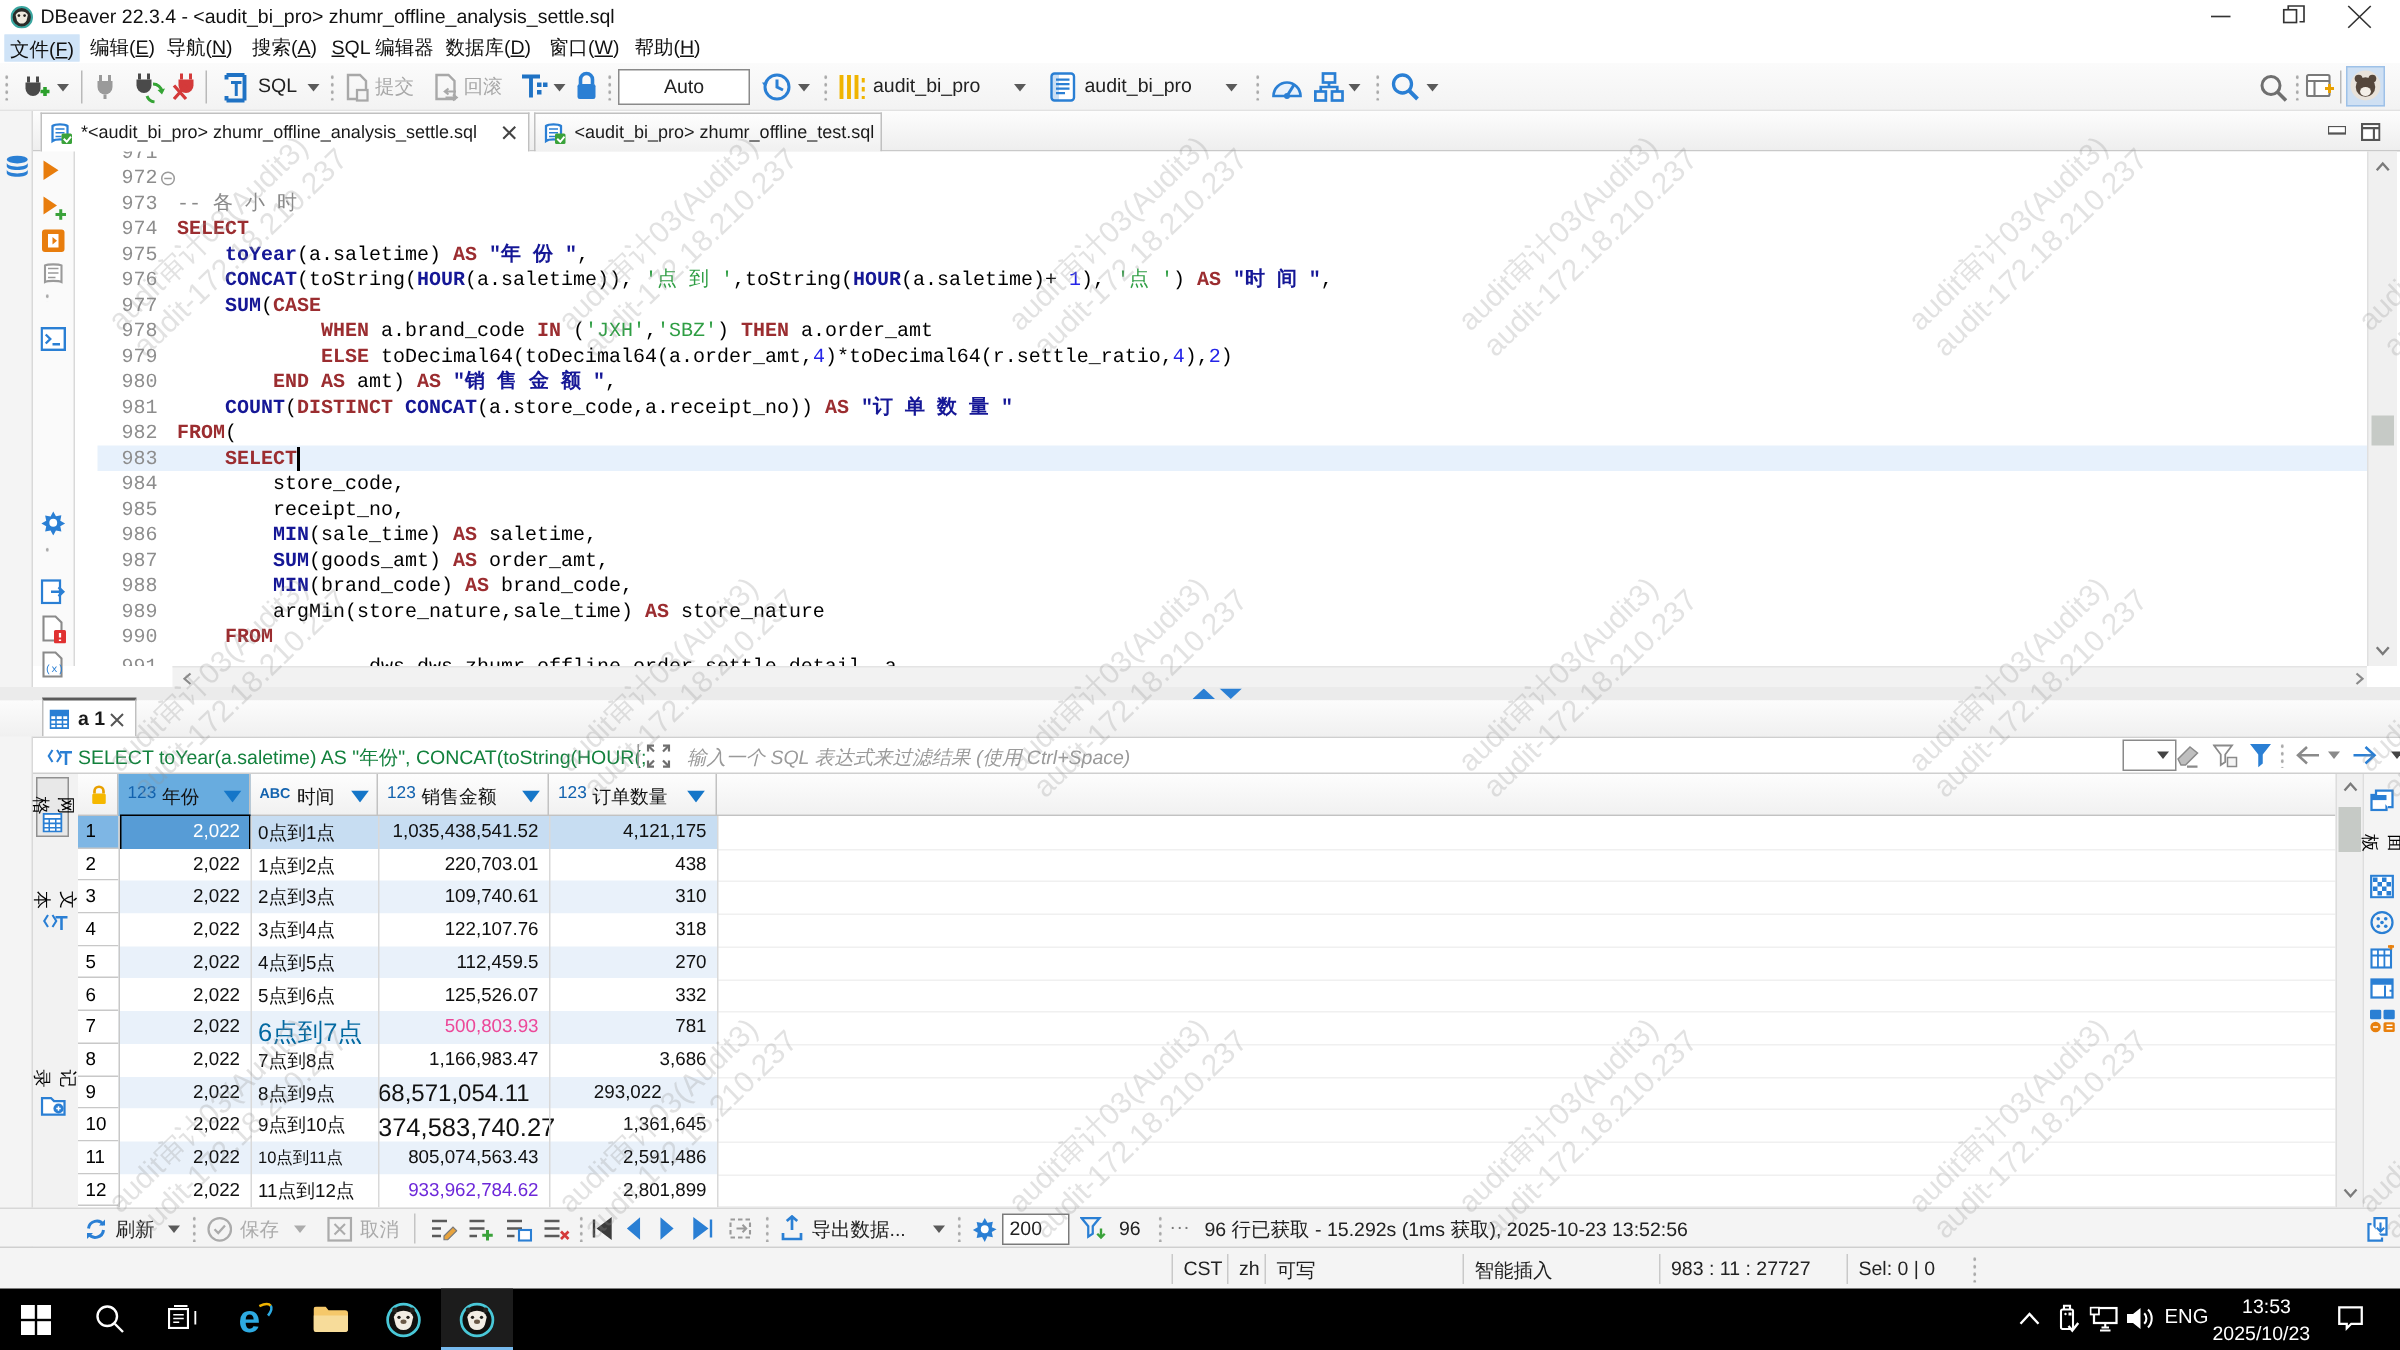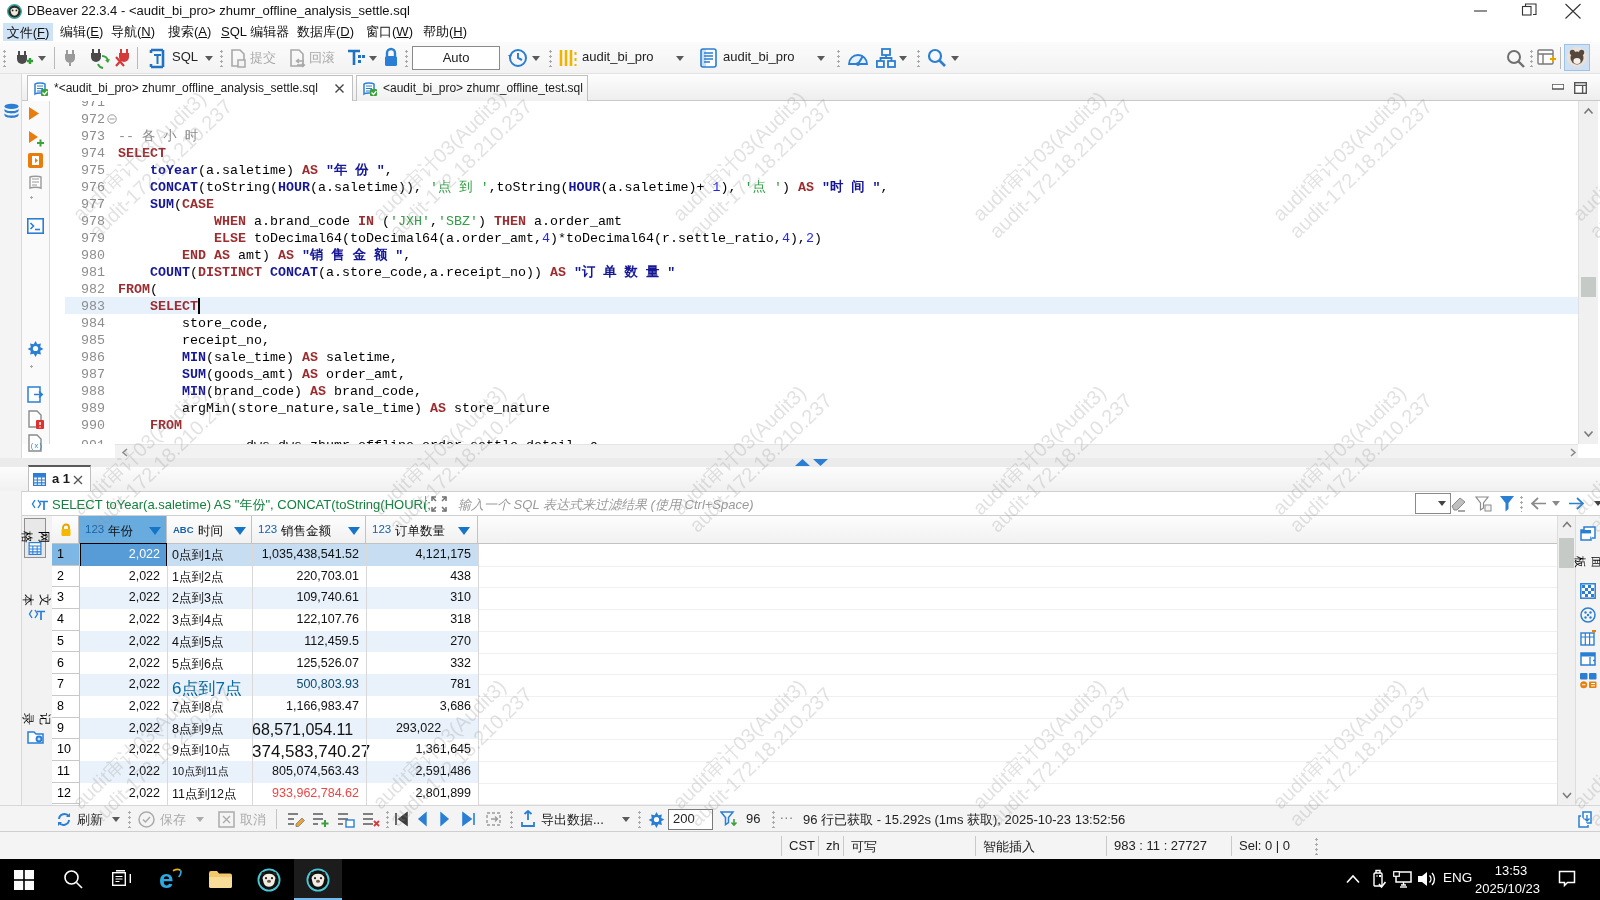--- a/index.html
+++ b/index.html
@@ -518,21 +518,21 @@
  <span class="abs" style="left:27px;top:139.5px;width:81px;text-align:right;font-size:12.5px;color:#111">2,022</span>
  <span class="abs" style="left:120px;top:139.5px;font-size:12.5px;color:#111">5点到6点</span>
  <span class="abs" style="left:200px;top:139.5px;width:107px;text-align:right;font-size:12.5px;color:#111">125,526.07</span>
  <span class="abs" style="left:314px;top:139.5px;width:105px;text-align:right;font-size:12.5px;color:#111">332</span>
  <div class="abs" style="left:426px;top:158.2px;width:1079px;height:1px;background:#f0f0f0"></div>
  <div class="abs" style="left:0;top:158.2px;width:27px;height:21.7px;background:#fff;border-bottom:1px solid #c8c8c8"></div>
  <span class="abs" style="left:5px;top:161.2px;font-size:12.5px">7</span>
  <div class="abs" style="left:27px;top:158.2px;width:399px;height:21.7px;background:#e9f1fa"></div>
  <span class="abs" style="left:27px;top:161.2px;width:81px;text-align:right;font-size:12.5px;color:#111">2,022</span>
  <span class="abs" style="left:120px;top:161.2px;font-size:17px;color:#0369a1">6点到7点</span>
- <span class="abs" style="left:200px;top:161.2px;width:107px;text-align:right;font-size:12.5px;color:#0c4a6e">500,803.93</span>
+ <span class="abs" style="left:200px;top:161.2px;width:107px;text-align:right;font-size:12.5px;color:#ec4899">500,803.93</span>
  <span class="abs" style="left:314px;top:161.2px;width:105px;text-align:right;font-size:12.5px;color:#111">781</span>
  <div class="abs" style="left:426px;top:179.9px;width:1079px;height:1px;background:#f0f0f0"></div>
  <div class="abs" style="left:0;top:179.9px;width:27px;height:21.7px;background:#fff;border-bottom:1px solid #c8c8c8"></div>
  <span class="abs" style="left:5px;top:182.9px;font-size:12.5px">8</span>
  <div class="abs" style="left:27px;top:179.9px;width:399px;height:21.7px;background:#ffffff"></div>
  <span class="abs" style="left:27px;top:182.9px;width:81px;text-align:right;font-size:12.5px;color:#111">2,022</span>
  <span class="abs" style="left:120px;top:182.9px;font-size:12.5px;color:#111">7点到8点</span>
  <span class="abs" style="left:200px;top:182.9px;width:107px;text-align:right;font-size:12.5px;color:#111">1,166,983.47</span>
  <span class="abs" style="left:314px;top:182.9px;width:105px;text-align:right;font-size:12.5px;color:#111">3,686</span>
  <div class="abs" style="left:426px;top:201.6px;width:1079px;height:1px;background:#f0f0f0"></div>
@@ -558,21 +558,21 @@
  <span class="abs" style="left:27px;top:248.0px;width:81px;text-align:right;font-size:12.5px;color:#111">2,022</span>
  <span class="abs" style="left:120px;top:248.0px;font-size:11px;color:#111">10点到11点</span>
  <span class="abs" style="left:200px;top:248.0px;width:107px;text-align:right;font-size:12.5px;color:#111">805,074,563.43</span>
  <span class="abs" style="left:314px;top:248.0px;width:105px;text-align:right;font-size:12.5px;color:#111">2,591,486</span>
  <div class="abs" style="left:426px;top:266.7px;width:1079px;height:1px;background:#f0f0f0"></div>
  <div class="abs" style="left:0;top:266.7px;width:27px;height:21.7px;background:#fff;border-bottom:1px solid #c8c8c8"></div>
  <span class="abs" style="left:5px;top:269.7px;font-size:12.5px">12</span>
  <div class="abs" style="left:27px;top:266.7px;width:399px;height:21.7px;background:#ffffff"></div>
  <span class="abs" style="left:27px;top:269.7px;width:81px;text-align:right;font-size:12.5px;color:#111">2,022</span>
  <span class="abs" style="left:120px;top:269.7px;font-size:12.5px;color:#111">11点到12点</span>
- <span class="abs" style="left:200px;top:269.7px;width:107px;text-align:right;font-size:12.5px;color:#ef4444">933,962,784.62</span>
+ <span class="abs" style="left:200px;top:269.7px;width:107px;text-align:right;font-size:12.5px;color:#6d28d9">933,962,784.62</span>
  <span class="abs" style="left:314px;top:269.7px;width:105px;text-align:right;font-size:12.5px;color:#111">2,801,899</span>
  <div class="abs" style="left:426px;top:288.4px;width:1079px;height:1px;background:#f0f0f0"></div>
  <div class="abs" style="left:115px;top:28px;width:1px;height:261px;background:#d9d9d9"></div>
  <div class="abs" style="left:200px;top:28px;width:1px;height:261px;background:#d9d9d9"></div>
  <div class="abs" style="left:314px;top:28px;width:1px;height:261px;background:#d9d9d9"></div>
  <div class="abs" style="left:426px;top:28px;width:1px;height:261px;background:#d9d9d9"></div>
  <div class="abs" style="left:27px;top:28px;width:1px;height:261px;background:#c8c8c8"></div>
 </div>
 <div class="abs" id="rvscroll">
  <svg class="abs" style="left:4px;top:5px" width="10" height="7" viewBox="0 0 10 7">

